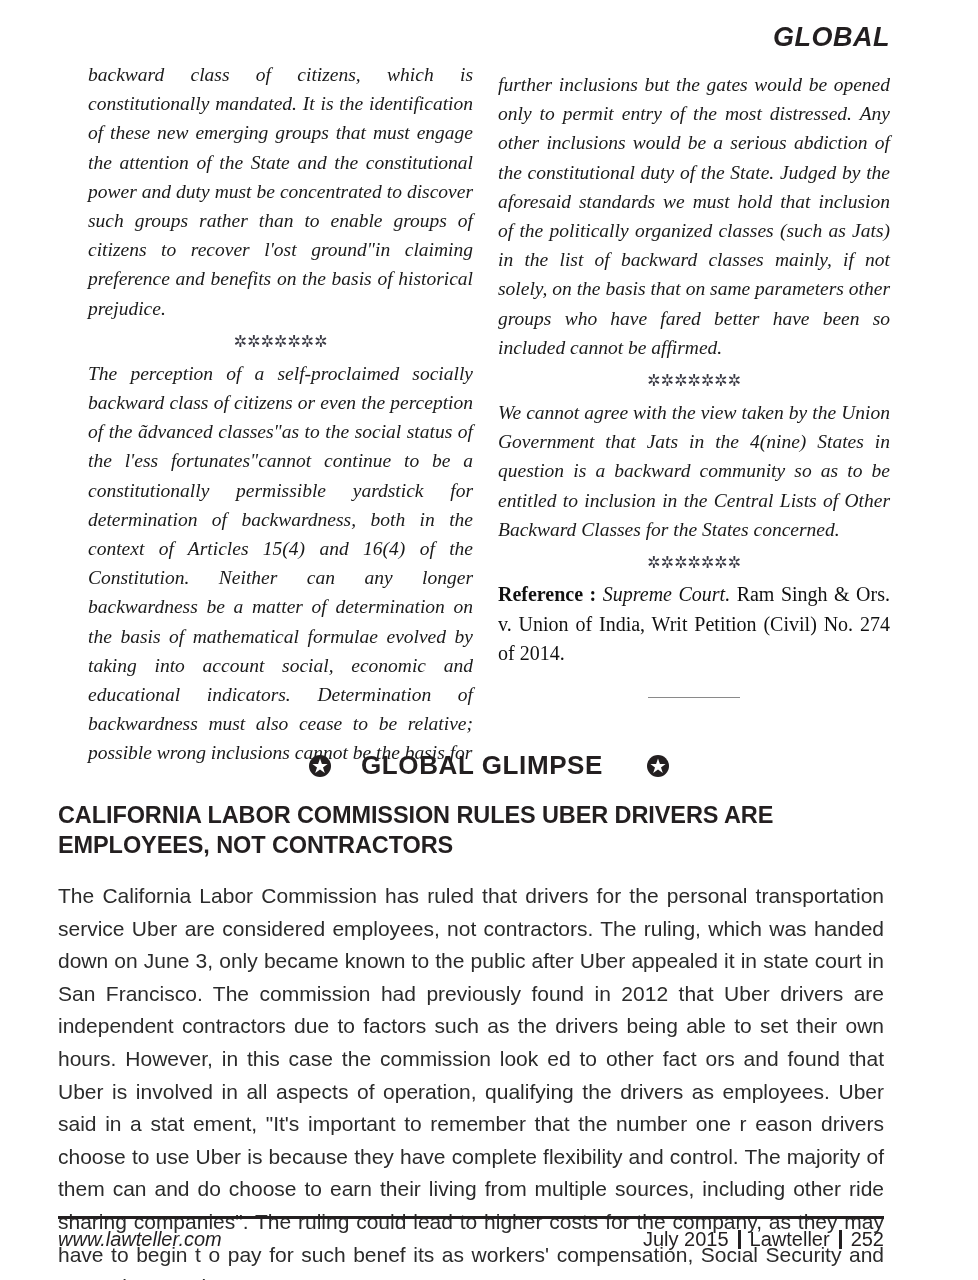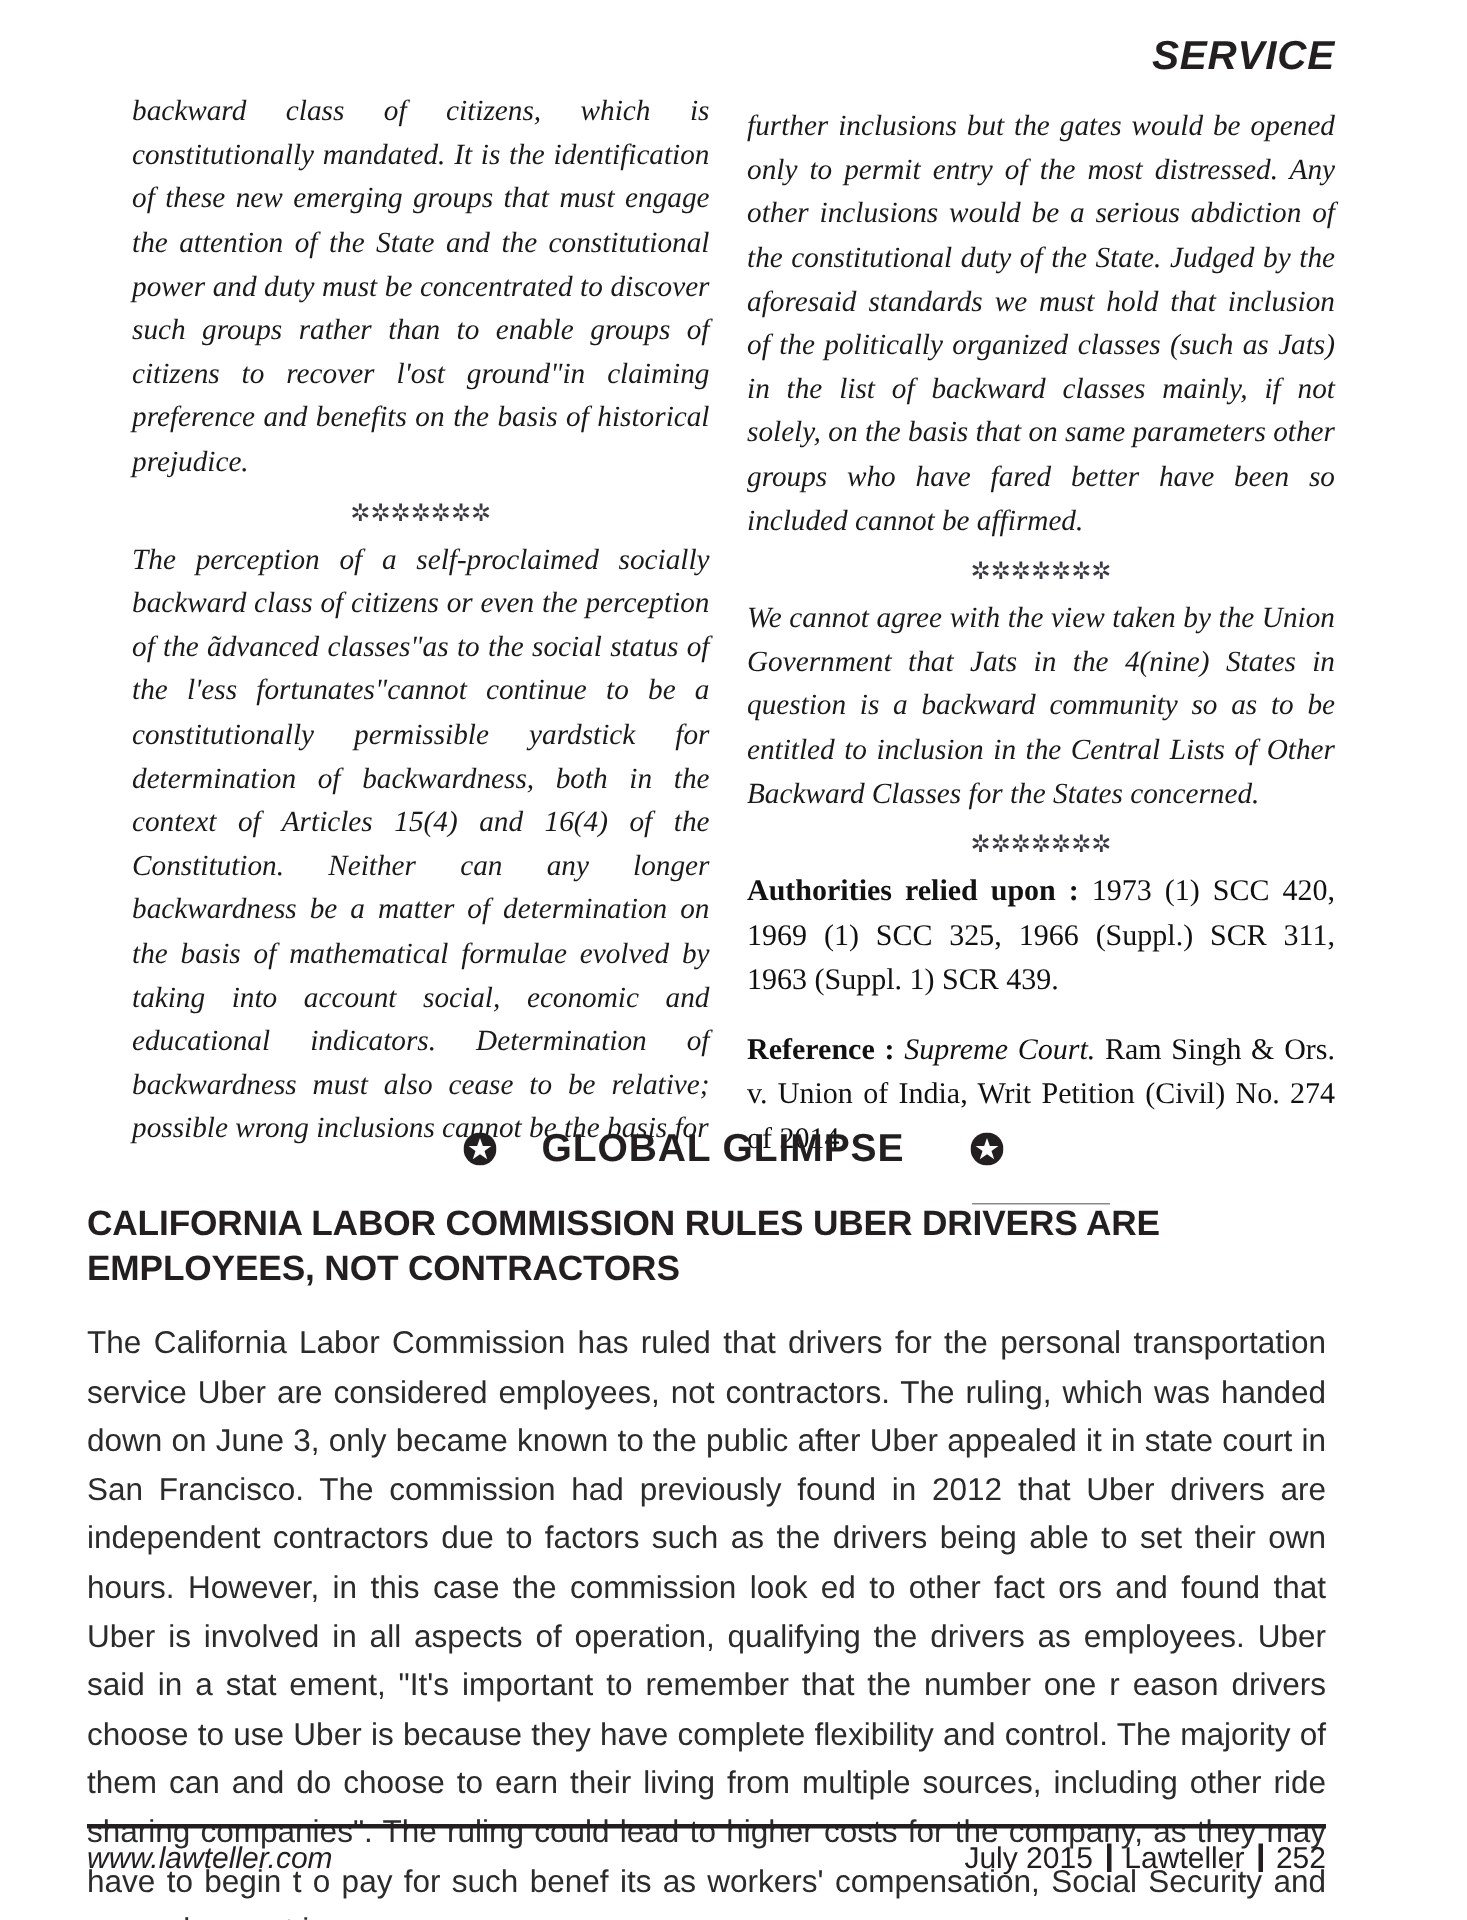--- a/index.html
+++ b/index.html
@@ -172,42 +172,41 @@
     background: #231f20;
     vertical-align: -3px;
     margin: 0 9px;
   }
 </style>
 </head>
 <body>
 
 <div class="page">
 
-  <div class="running-head">SERVICE</div>
+  <div class="running-head">GLOBAL</div>
 
   <div class="columns">
 
     <div class="col col-left">
       <p class="just">backward class of citizens, which is constitutionally mandated. It is the identification of these new emerging groups that must engage the attention of the State and the constitutional power and duty must be concentrated to discover such groups rather than to enable groups of citizens to recover l'ost ground"in claiming preference and benefits on the basis of historical prejudice.</p>
 
       <div class="dingbats">✲✲✲✲✲✲✲</div>
 
       <p class="just">The perception of a self-proclaimed socially backward class of citizens or even the perception of the ãdvanced classes"as to the social status of the l'ess fortunates"cannot continue to be a constitutionally permissible yardstick for determination of backwardness, both in the context of Articles 15(4) and 16(4) of the Constitution. Neither can any longer backwardness be a matter of determination on the basis of mathematical formulae evolved by taking into account social, economic and educational indicators. Determination of backwardness must also cease to be relative; possible wrong inclusions cannot be the basis for</p>
     </div>
 
     <div class="col col-right">
       <p class="just">further inclusions but the gates would be opened only to permit entry of the most distressed. Any other inclusions would be a serious abdiction of the constitutional duty of the State. Judged by the aforesaid standards we must hold that inclusion of the politically organized classes (such as Jats) in the list of backward classes mainly, if not solely, on the basis that on same parameters other groups who have fared better have been so included cannot be affirmed.</p>
 
       <div class="dingbats">✲✲✲✲✲✲✲</div>
 
       <p class="just">We cannot agree with the view taken by the Union Government that Jats in the 4(nine) States in question is a backward community so as to be entitled to inclusion in the Central Lists of Other Backward Classes for the States concerned.</p>
 
       <div class="dingbats">✲✲✲✲✲✲✲</div>
 
-      <p class="ref"><b>Authorities relied upon :</b><span> 1973 (1) SCC 420, 1969 (1) SCC 325, 1966 (Suppl.) SCR 311, 1963 (Suppl. 1) SCR 439.</span></p>
 
       <p class="ref"><b>Reference :</b><i> Supreme Court.</i><span> Ram Singh &amp; Ors. v. Union of India, Writ Petition (Civil) No. 274 of 2014.</span></p>
 
       <div class="short-rule"></div>
     </div>
   </div>
 
   <div class="glimpse">
     <span class="star-badge">
       <svg width="22" height="22" viewBox="0 0 22 22" aria-hidden="true">

